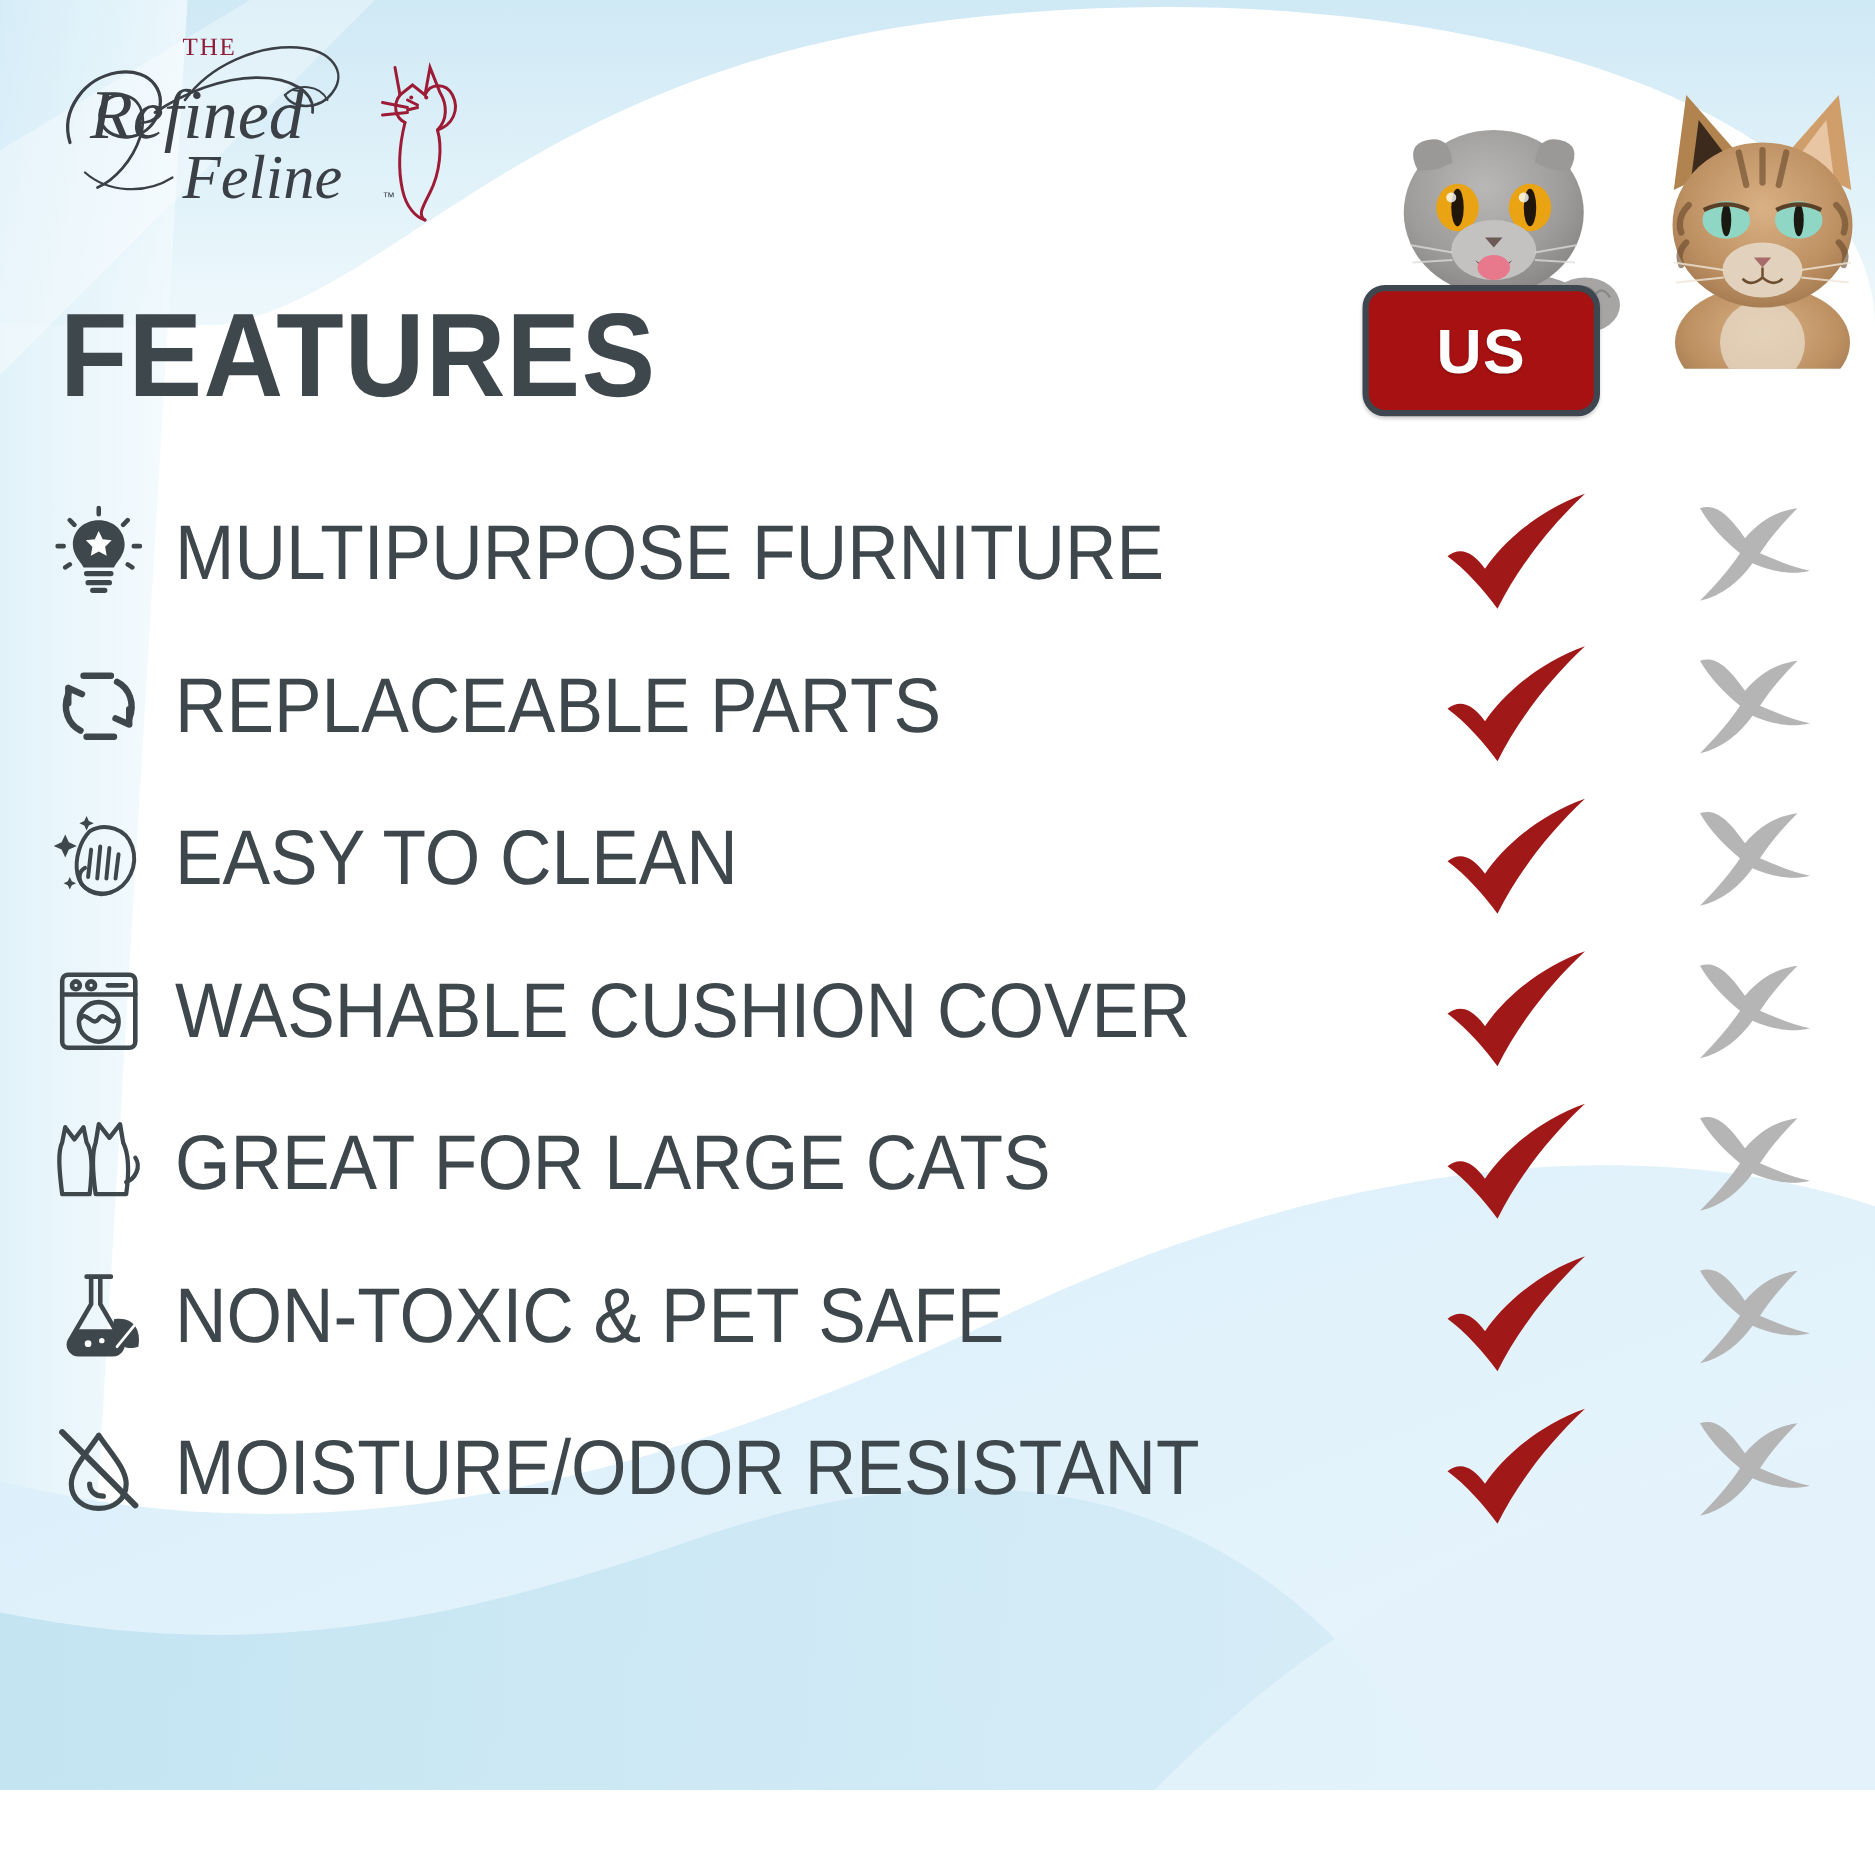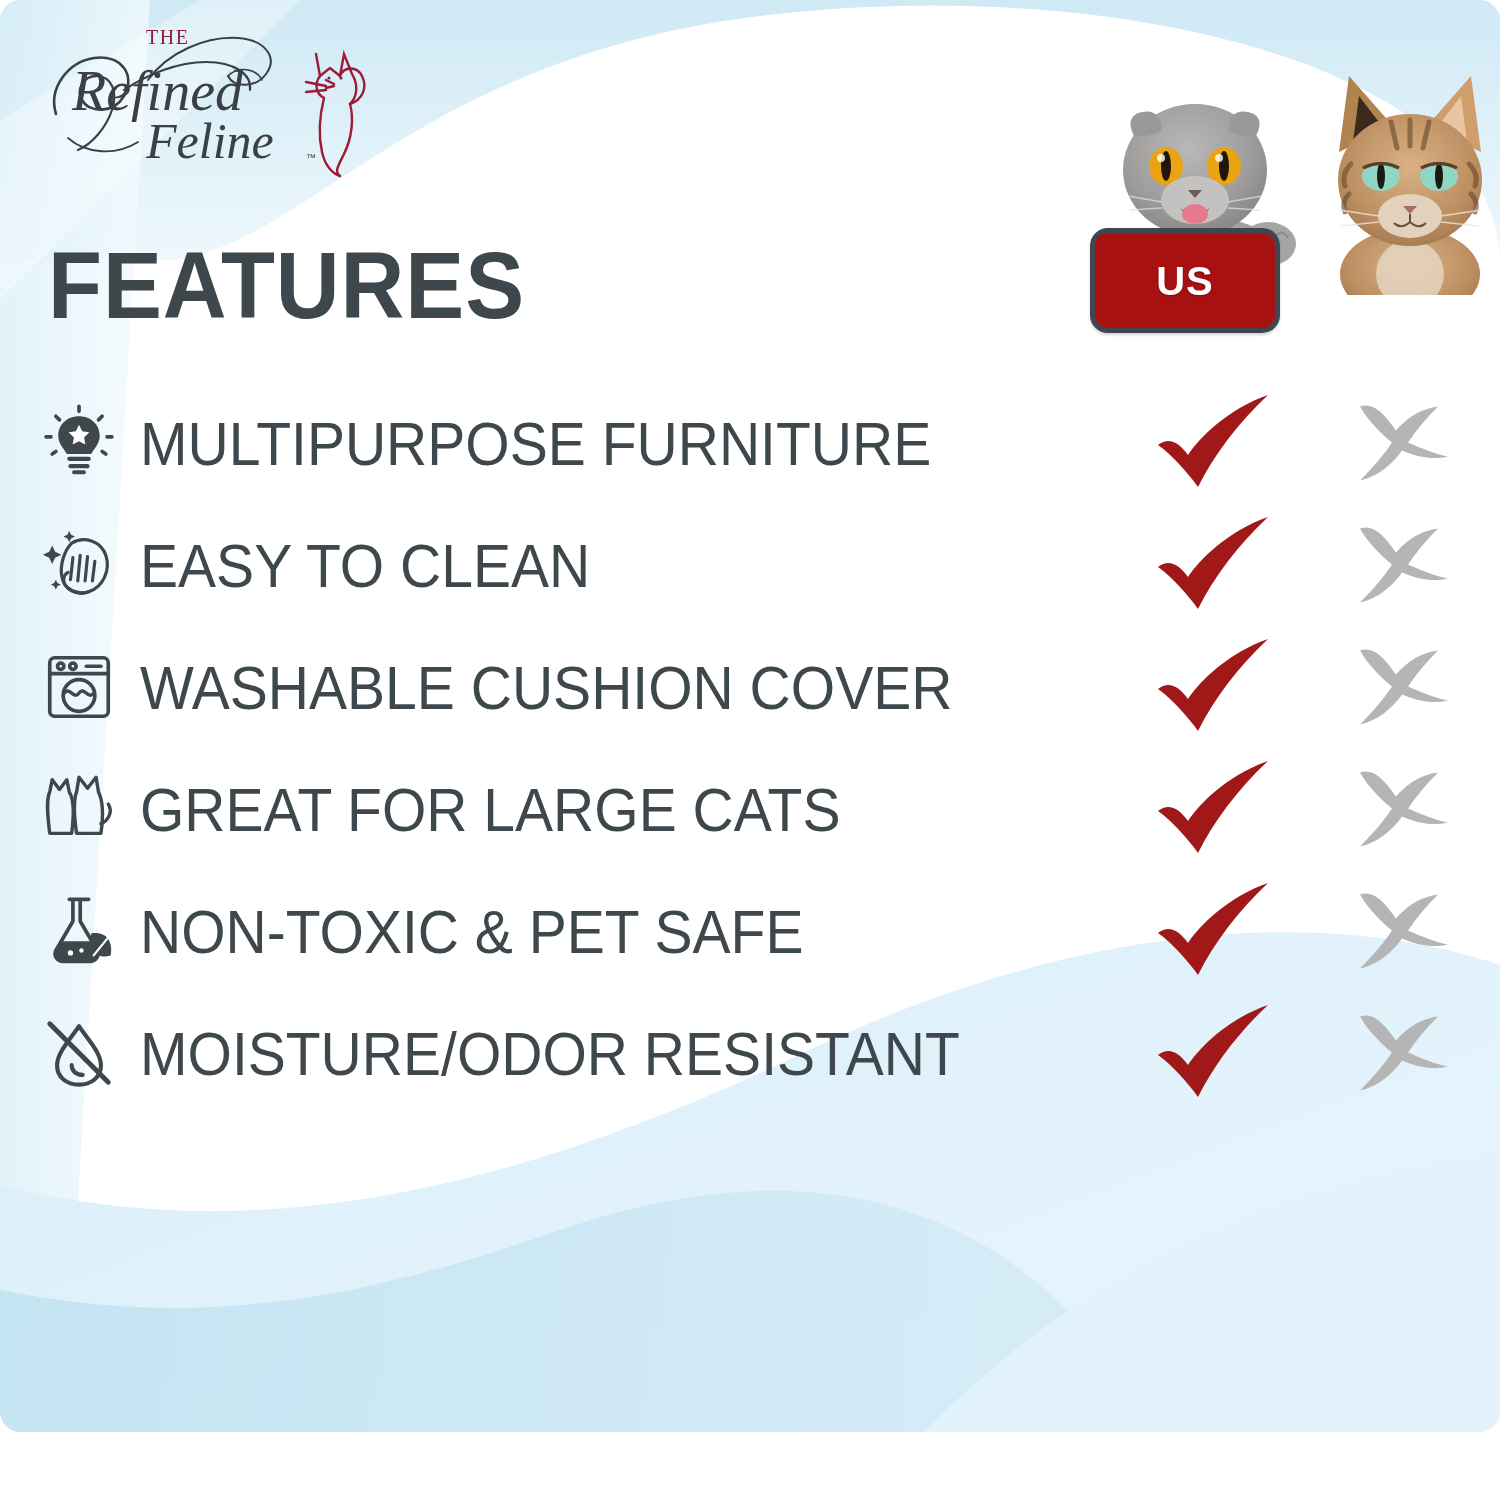--- a/index.html
+++ b/index.html
@@ -2,21 +2,21 @@
 <html><head>
 <meta charset="utf-8">
 <style>
   html,body{margin:0;padding:0;}
   body{
     width:1500px;height:1500px;
     font-family:"Liberation Sans", sans-serif;
     background:#ffffff;
     overflow:hidden;
   }
-  .page{position:relative;width:1500px;height:1432px;overflow:hidden;background:#7dd3fc;border-radius:21px;}
+  .page{position:relative;width:1500px;height:1432px;overflow:hidden;background:#7dd3fc;}
 
   
   .bg-layer{position:absolute;inset:0;width:1500px;height:1500px;}
 
   
   .logo{position:absolute;left:38px;top:18px;width:330px;height:165px;}
 
   
   .compare{position:absolute;left:1090px;top:60px;width:410px;height:285px;}
   .cat-photo{position:absolute;}
@@ -29,21 +29,21 @@
     border:5px solid #3e474f;
     border-radius:18px;
     display:flex;align-items:center;justify-content:center;
     box-sizing:border-box;
     position:relative;
     box-shadow:0 2px 3px rgba(0,0,0,.18);
   }
   .cmp-btn span{
     color:#ffffff;
     font-weight:bold;
-    font-size:40px;
+    font-size:50px;
     letter-spacing:1px;
     line-height:1;
     text-shadow:0 1px 2px rgba(0,0,0,.28);
   }
   .btn-us{background:#A81111;}
   .btn-them{background:#9C9C9C;}
 
   
   .title{
     position:absolute;left:48px;top:238px;
@@ -274,20 +274,42 @@
             <path d="M6,52 C16,44 26,48 36,62 C48,44 76,16 116,2 C86,30 62,62 46,94 C36,80 20,62 6,52 Z" fill="#A01818"></path>
           </svg>
       </div>
       <div class="mark-no">
         <svg viewBox="0 0 100 85">
             <path d="M8,6 C20,2 30,10 44,30 C56,16 70,8 86,6 C74,18 64,30 56,42 C70,48 84,54 96,56 C80,60 64,56 50,50 C40,64 26,76 8,80 C22,66 32,54 40,42 C28,32 16,20 8,6 Z" fill="#B5B5B5"></path>
           </svg>
       </div>
     </div>
 
+    <div class="row">
+      <div class="row-icon">
+        <svg viewBox="0 0 64 64" fill="none" stroke="#3e474c" stroke-width="4.2" stroke-linecap="round" stroke-linejoin="round">
+          <path d="M44,16 C52,20 56,30 52,40"></path>
+          <path d="M52,44 L52,34 M52,44 L43,40"></path>
+          <path d="M20,48 C12,44 8,34 12,24"></path>
+          <path d="M12,20 L12,30 M12,20 L21,24"></path>
+          <path d="M22,12 h18 M24,52 h18"></path>
+        </svg>
+      </div>
+      <div class="row-label">REPLACEABLE PARTS</div>
+      <div class="mark-yes">
+        <svg viewBox="0 0 125 100">
+            <path d="M6,52 C16,44 26,48 36,62 C48,44 76,16 116,2 C86,30 62,62 46,94 C36,80 20,62 6,52 Z" fill="#A01818"></path>
+          </svg>
+      </div>
+      <div class="mark-no">
+        <svg viewBox="0 0 100 85">
+            <path d="M8,6 C20,2 30,10 44,30 C56,16 70,8 86,6 C74,18 64,30 56,42 C70,48 84,54 96,56 C80,60 64,56 50,50 C40,64 26,76 8,80 C22,66 32,54 40,42 C28,32 16,20 8,6 Z" fill="#B5B5B5"></path>
+          </svg>
+      </div>
+    </div>
 
     <div class="row">
       <div class="row-icon">
         <svg viewBox="0 0 64 64" fill="none" stroke="#3e474c" stroke-width="2.6" stroke-linecap="round" stroke-linejoin="round">
           <path d="M26,14 C36,8 50,12 54,24 C58,36 52,50 40,54 C30,58 20,52 18,42 C16,32 20,20 26,14 Z"></path>
           <path d="M27,26 L25,44 M33,24 L31,45 M39,25 L37,45 M45,29 L43,45"></path>
           <path d="M23,38 C19,40 18,46 22,50 C26,54 34,56 40,54"></path>
           <path d="M10,16 l2.4,5.2 5.2,2.4 -5.2,2.4 -2.4,5.2 -2.4,-5.2 -5.2,-2.4 5.2,-2.4 Z" fill="#3e474c" stroke="none"></path>
           <path d="M24,4 l1.5,3.2 3.2,1.5 -3.2,1.5 -1.5,3.2 -1.5,-3.2 -3.2,-1.5 3.2,-1.5 Z" fill="#3e474c" stroke="none"></path>
           <path d="M13,44 l1.3,2.8 2.8,1.3 -2.8,1.3 -1.3,2.8 -1.3,-2.8 -2.8,-1.3 2.8,-1.3 Z" fill="#3e474c" stroke="none"></path>

